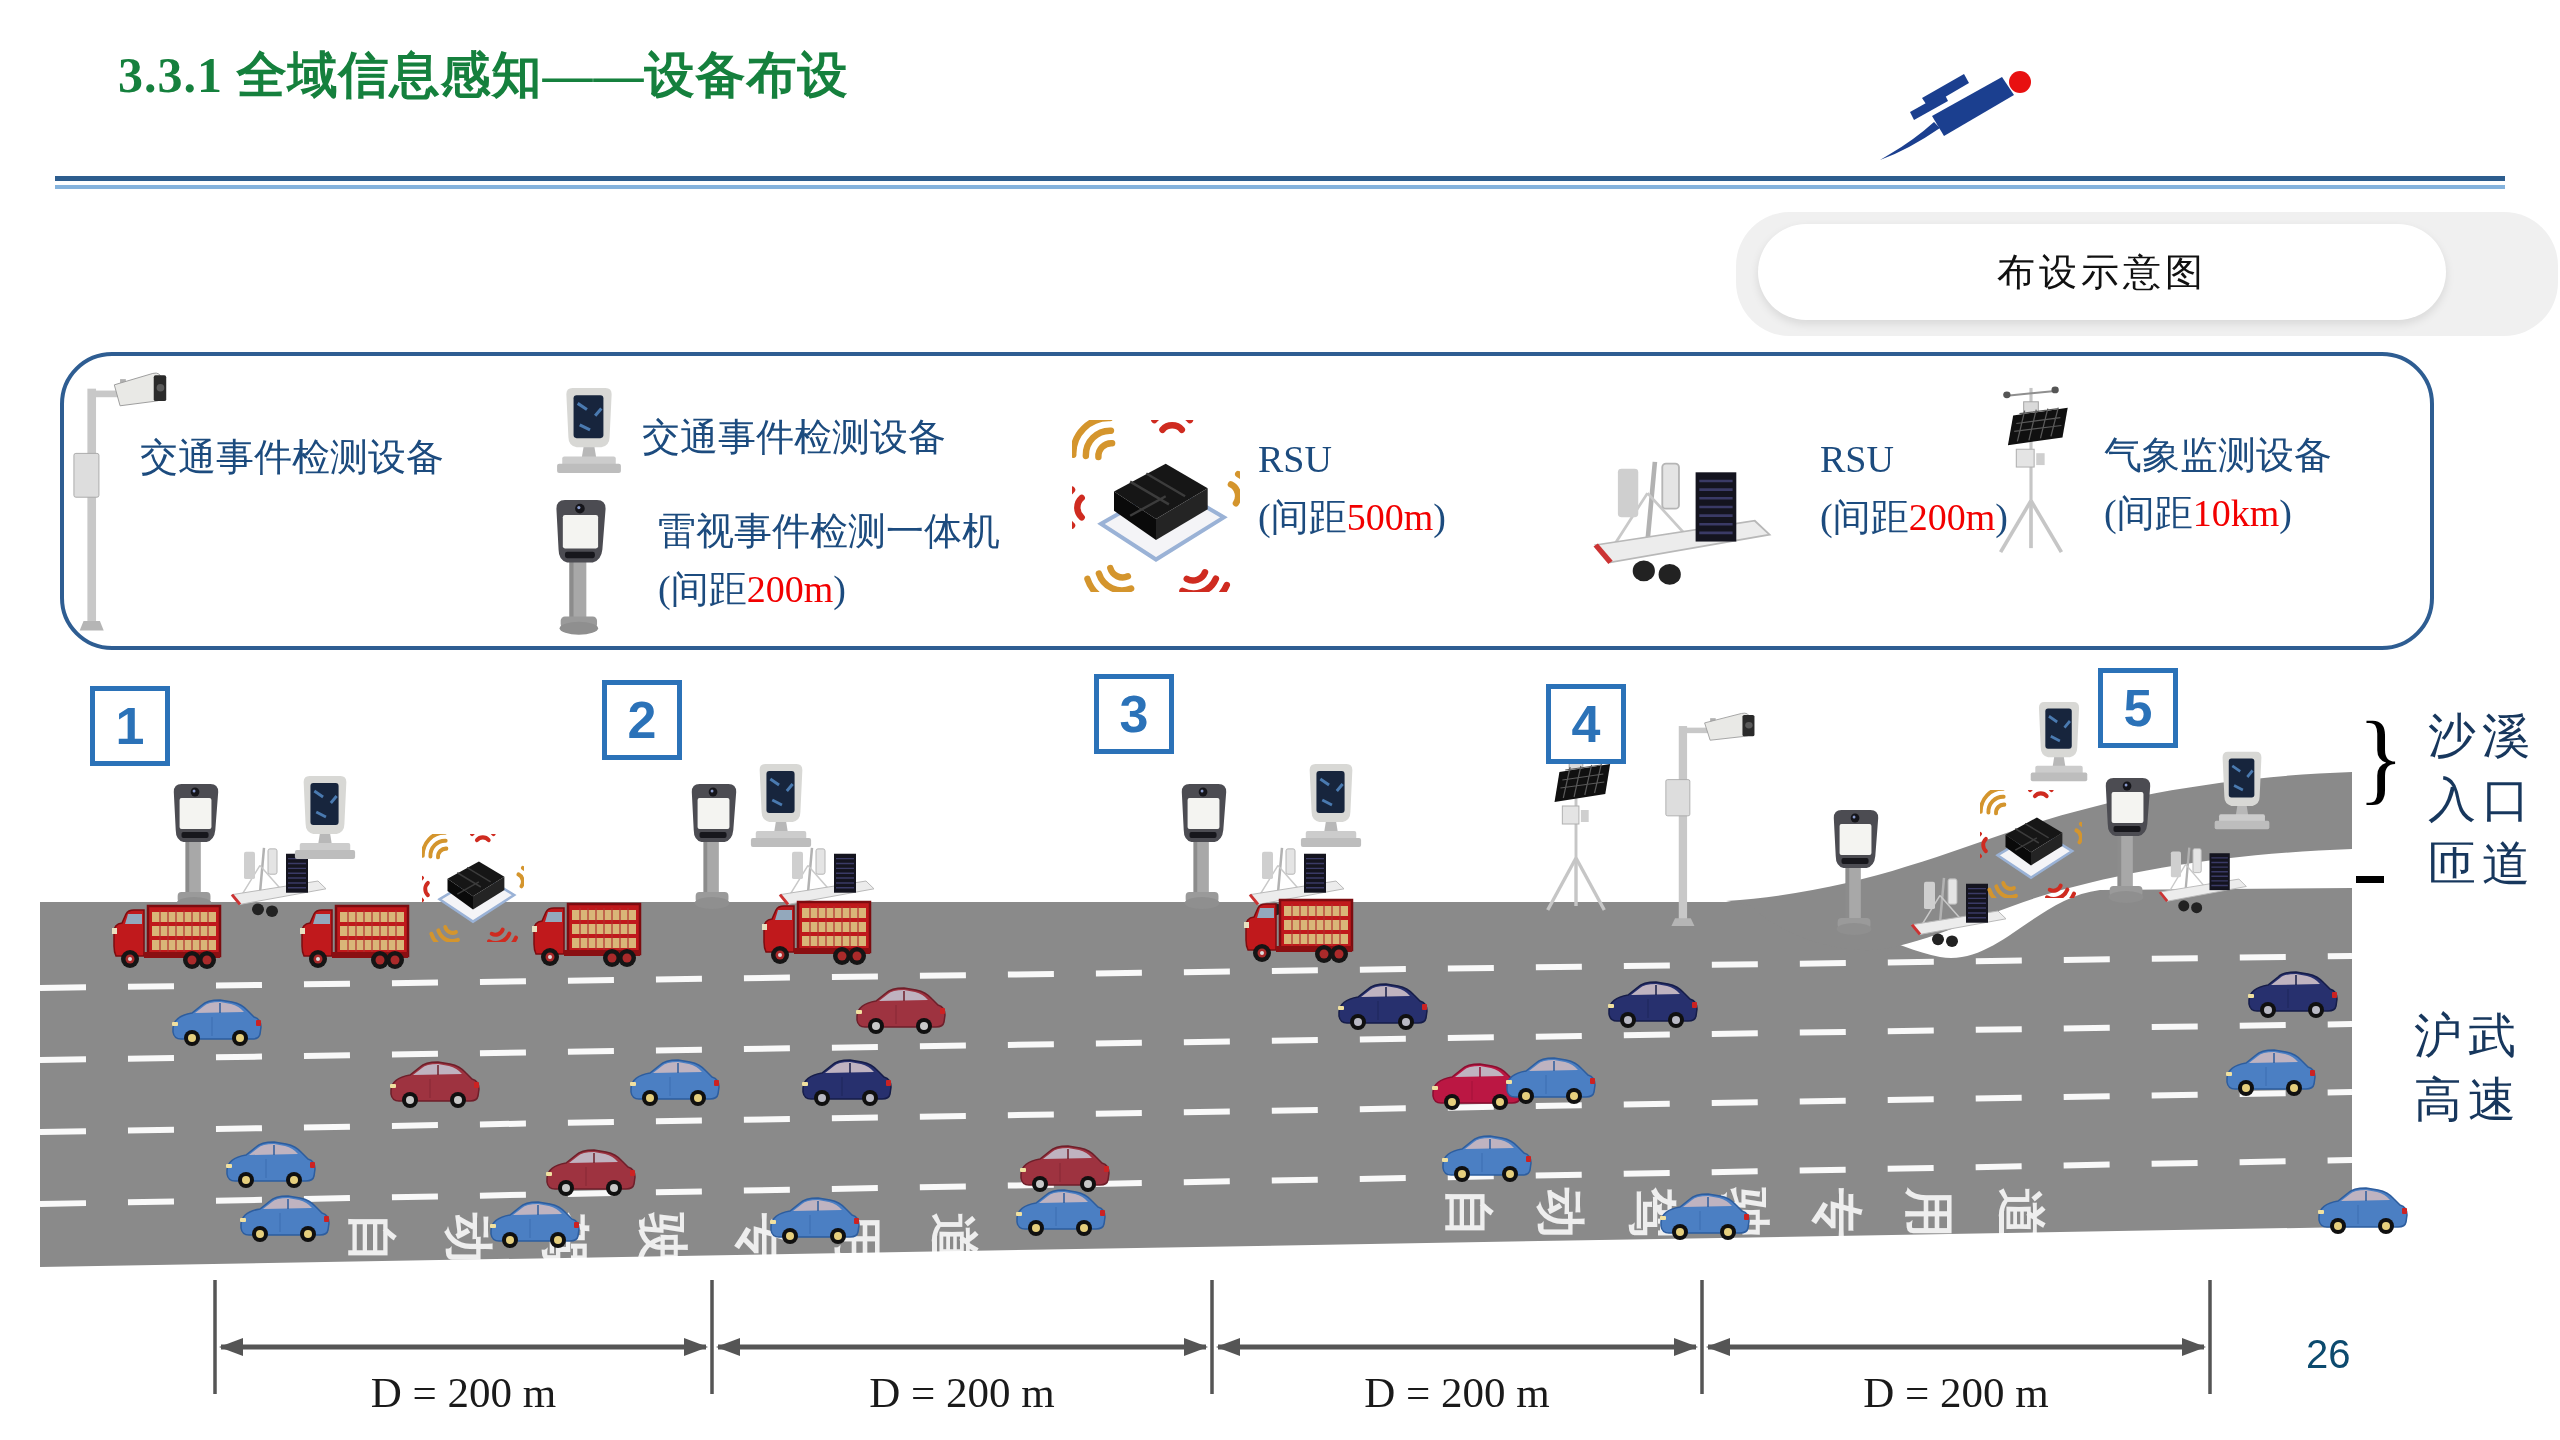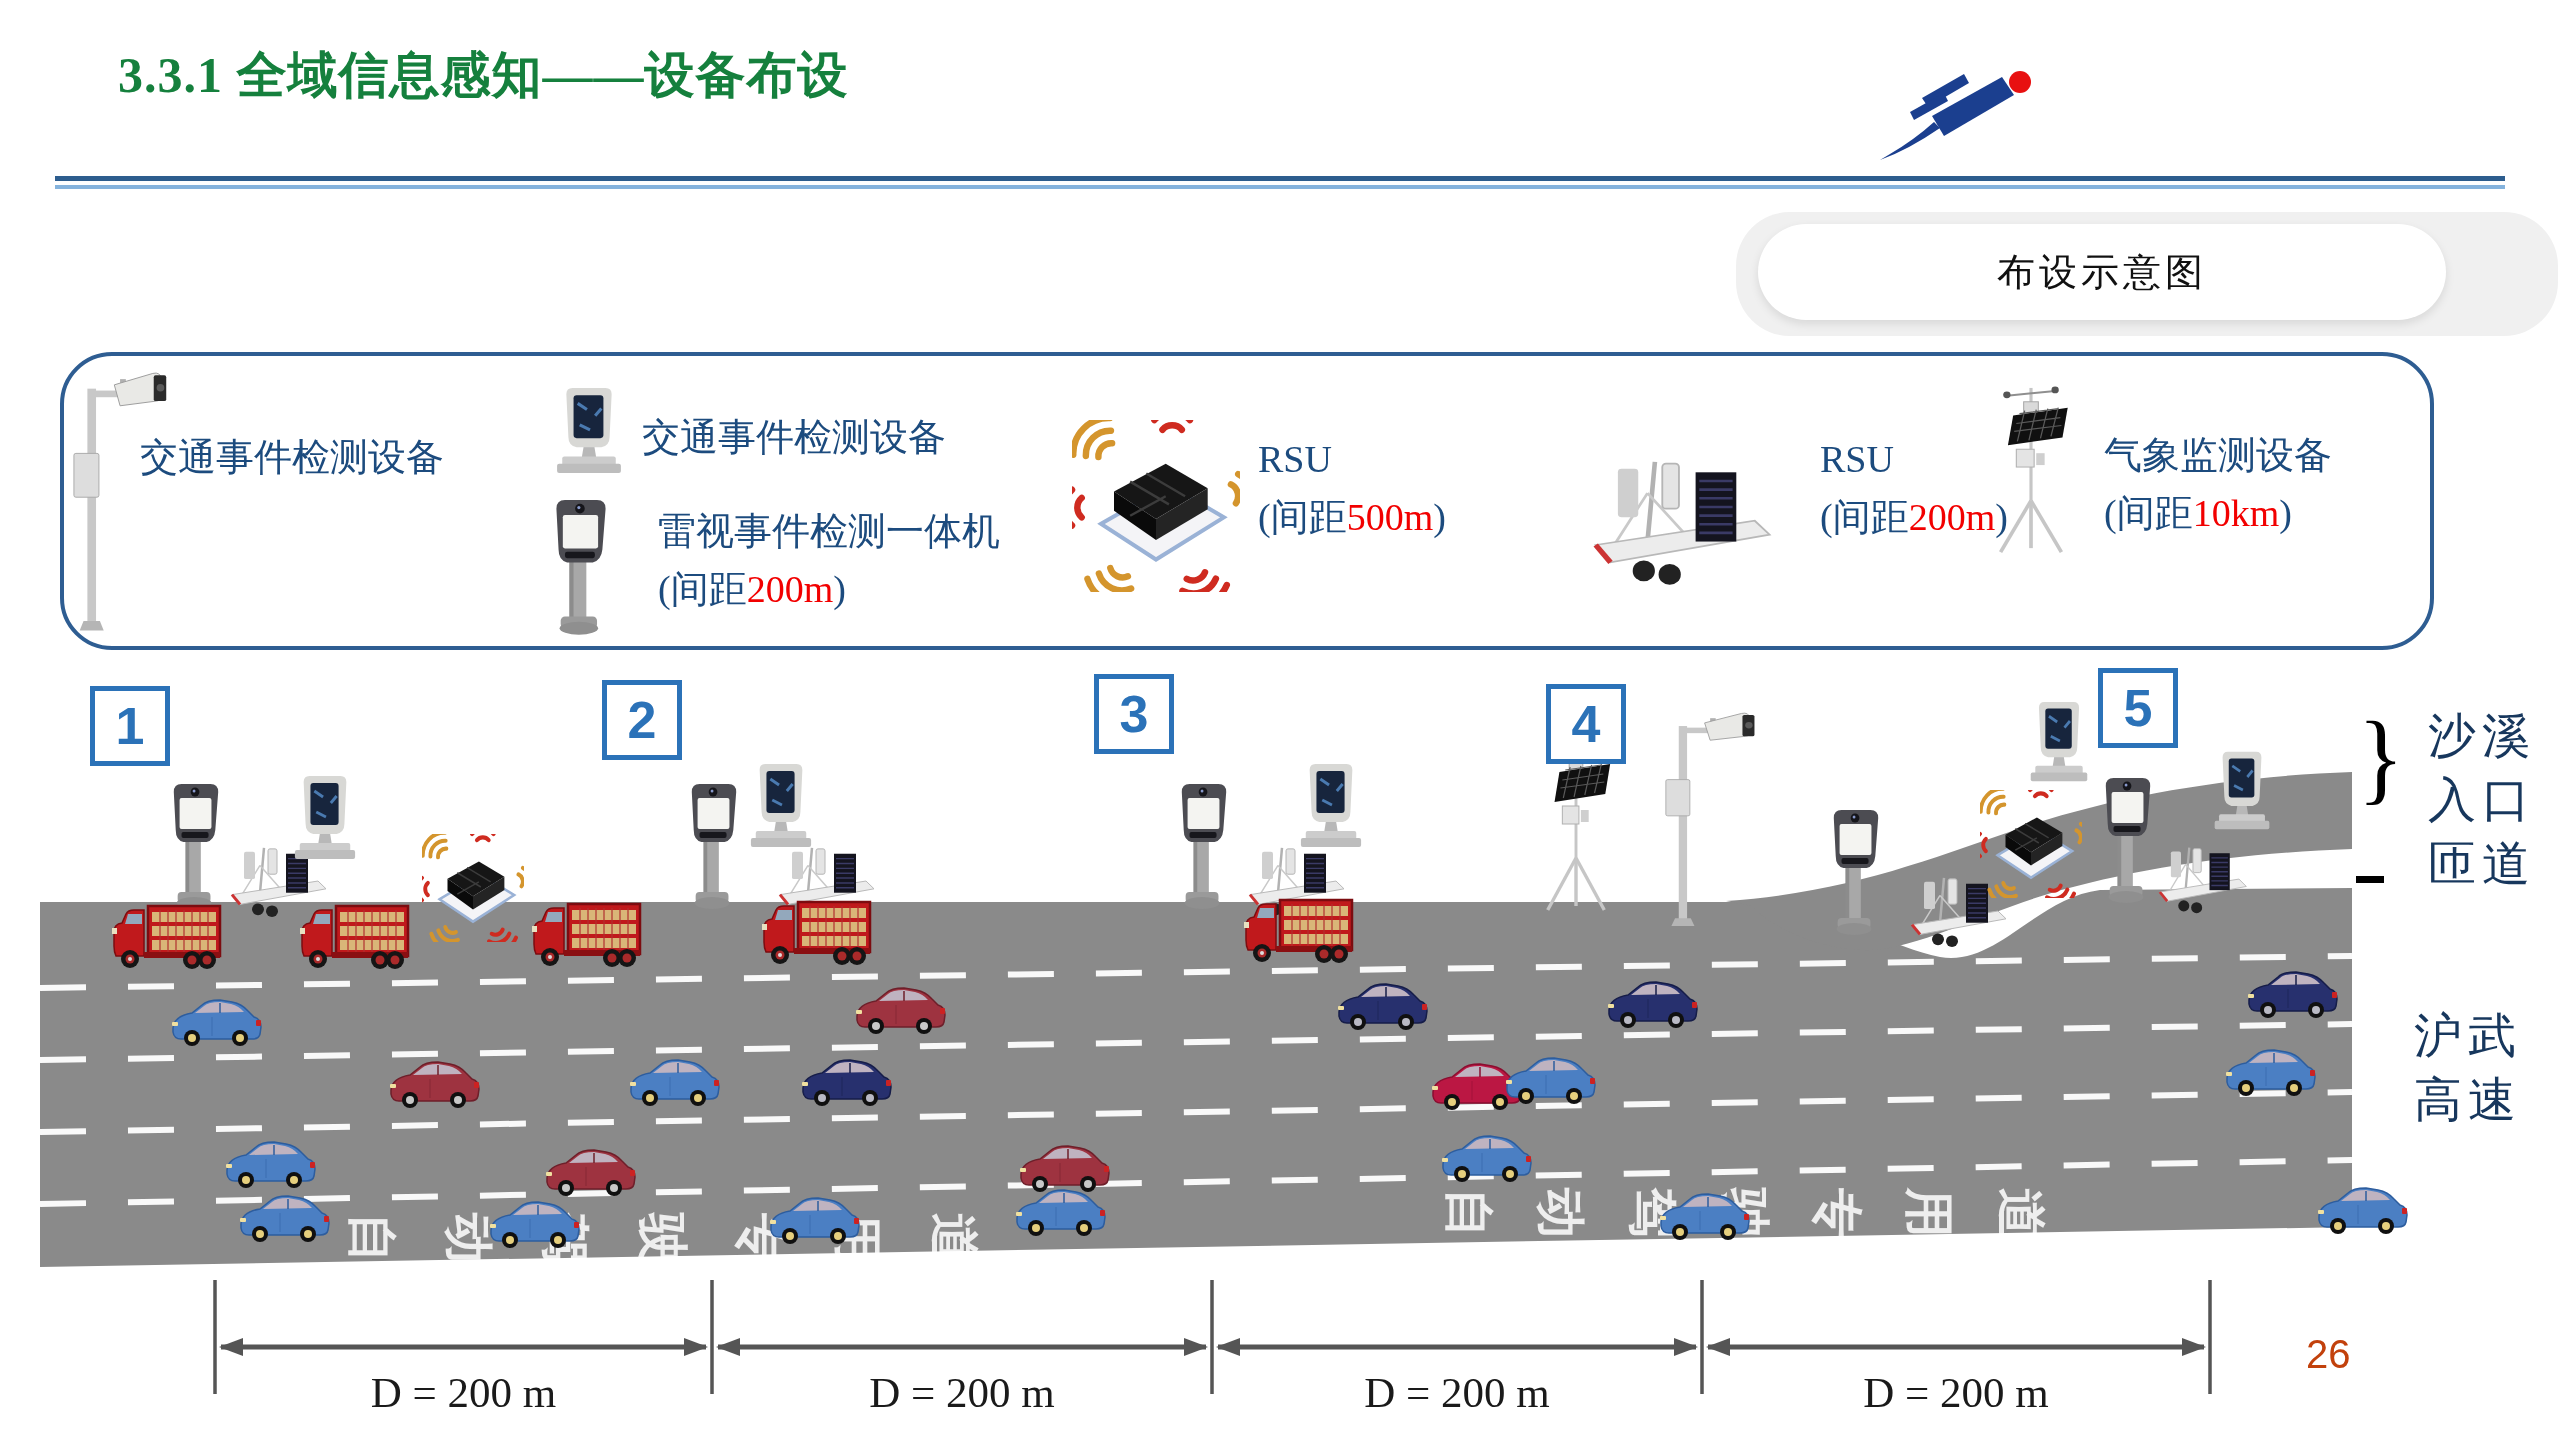--- a/index.html
+++ b/index.html
@@ -22,21 +22,21 @@
           font-family:"Liberation Sans",sans-serif;font-weight:bold;font-size:52px;color:#2b72b8;box-sizing:border-box;}
   
   .rchar{width:54px;height:54px;color:rgba(255,255,255,.85);font-size:50px;font-weight:bold;transform:rotate(90deg);
          filter:blur(.6px);font-family:"Liberation Sans",sans-serif;text-align:center;line-height:54px;}
   .dim-label{font-size:43px;color:#1a1a1a;transform:translateX(-50%);white-space:nowrap;}
   .side-label{font-size:48px;color:#17375d;line-height:64px;letter-spacing:6px;white-space:nowrap;}
   .brace{font-size:120px;color:#000;transform:scale(.8,.85);line-height:90px;}
   .brace-dash{width:28px;height:7px;background:#000;}
   .watermark{font-family:"Liberation Sans",sans-serif;font-weight:bold;font-size:54px;color:#fff;letter-spacing:2px;white-space:nowrap;
              text-shadow:2px 2px 0 #000,-2px -2px 0 #000,2px -2px 0 #000,-2px 2px 0 #000,0 3px 2px #000;z-index:30;}
-  .pagenum{font-family:"Liberation Sans",sans-serif;font-size:40px;color:#c2410c;z-index:29;}
+  .pagenum{font-family:"Liberation Sans",sans-serif;font-size:40px;color:#0c4a6e;z-index:29;}
   .devbox svg,.vehbox svg,.iconbox svg{display:block;width:100%;height:100%;}
 </style>
 </head>
 <body>
 
 <div class="stage">
 
   <div class="abs title">3.3.1 全域信息感知——设备布设</div>
   <svg class="abs" style="left:1870px;top:52px;width:180px;height:115px" viewBox="0 0 180 115">
     <polygon points="52,46 94,22 99,31 58,55" fill="#1b3f8f"></polygon>

